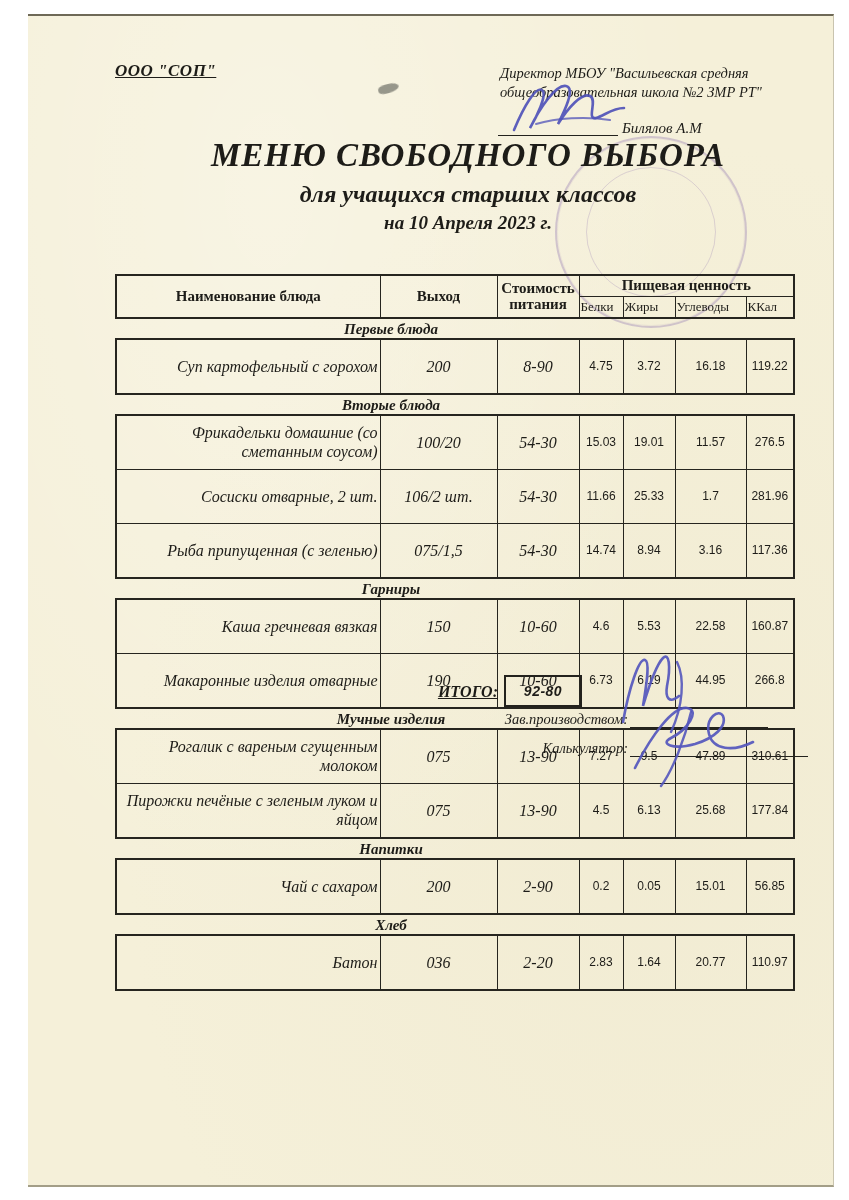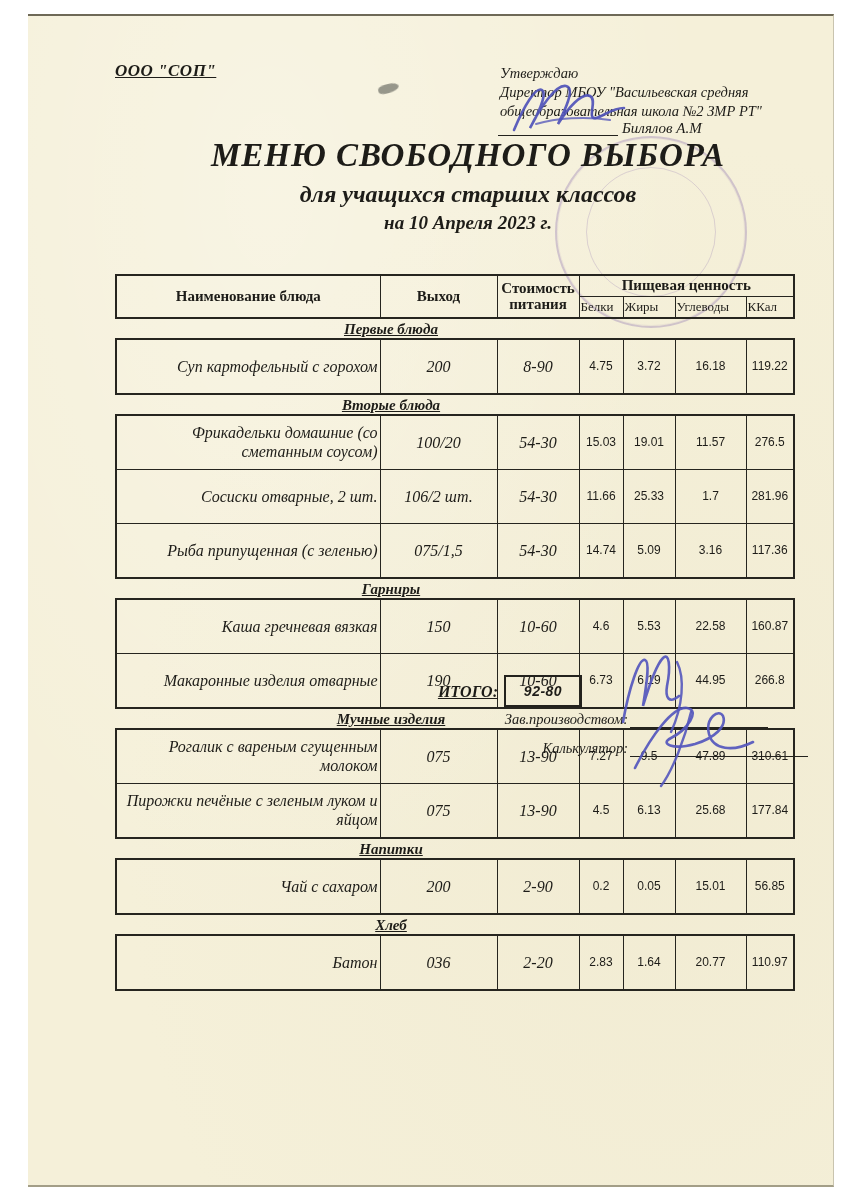--- a/index.html
+++ b/index.html
@@ -78,21 +78,20 @@
 
   td.h-main{font:bold 15px/17px "Liberation Serif", serif;text-align:center;vertical-align:middle;height:21px;padding:0 1px;}
   td.h-sub{font:13px/18px "Liberation Serif", serif;text-align:left;vertical-align:middle;height:20px;}
   .h-price-line{display:block;font:bold 15px/16px "Liberation Serif", serif;}
 
   .sec{
     text-align:center;height:19px;padding:1px 126px 1px 0;
   }
   .sec span{
     font:bold italic 15px/17px "Liberation Serif", serif;
-    text-decoration:underline;
   }
 
   td.d-name{font:italic 16px/19px "Liberation Serif", serif;text-align:right;padding:1px 2px 1px 3px;}
   td.d-out,td.d-price{font:italic 16px/19px "Liberation Serif", serif;text-align:center;padding:9px 0;}
   td.d-num{font:12px/19px "Liberation Sans", sans-serif;text-align:center;padding:17px 0;}
 
   
   .total-label{
     position:absolute;left:300px;top:666px;width:170px;text-align:right;
     font:bold italic 16px/20px "Liberation Serif", serif;text-decoration:underline;
@@ -117,21 +116,20 @@
 </head>
 <body>
 
 <div class="paper">
 
   <div class="org">ООО "СОП"</div>
 
   <div class="smudge"></div>
 
   <div class="approve">
-    <div>Утверждаю</div>
     <div>Директор МБОУ "Васильевская средняя</div>
     <div>общеобразовательная школа  №2  ЗМР РТ"</div>
   </div>
   <div class="approve-sign-line"></div>
   <div class="approve-signer">Билялов А.М</div>
   <svg class="director-sig" viewBox="0 0 130 62">
     <path d="M8,52 C18,28 30,8 36,12 C42,16 30,40 24,50 C34,30 50,6 60,8 C70,10 58,34 52,46 C62,30 76,14 84,18 C92,22 80,42 90,40 C98,38 106,30 118,30" stroke="#4f52b8" stroke-width="2.6" fill="none" stroke-linecap="round" opacity="0.92"></path>
     <path d="M30,46 C50,40 80,38 104,42" stroke="#4f52b8" stroke-width="2" fill="none" stroke-linecap="round" opacity="0.75"></path>
   </svg>
 
@@ -233,21 +231,21 @@
     <td class="d-num">25.33</td>
     <td class="d-num">1.7</td>
     <td class="d-num">281.96</td>
   </tr>
 
   <tr>
     <td class="d-name">Рыба припущенная (с зеленью)</td>
     <td class="d-out">075/1,5</td>
     <td class="d-price">54-30</td>
     <td class="d-num">14.74</td>
-    <td class="d-num">5.09</td>
+    <td class="d-num">8.94</td>
     <td class="d-num">3.16</td>
     <td class="d-num">117.36</td>
   </tr>
 </tbody>
   </table>
 
   <div class="sec">
     <span>Гарниры</span>
   </div>
   <table class="menu box">

